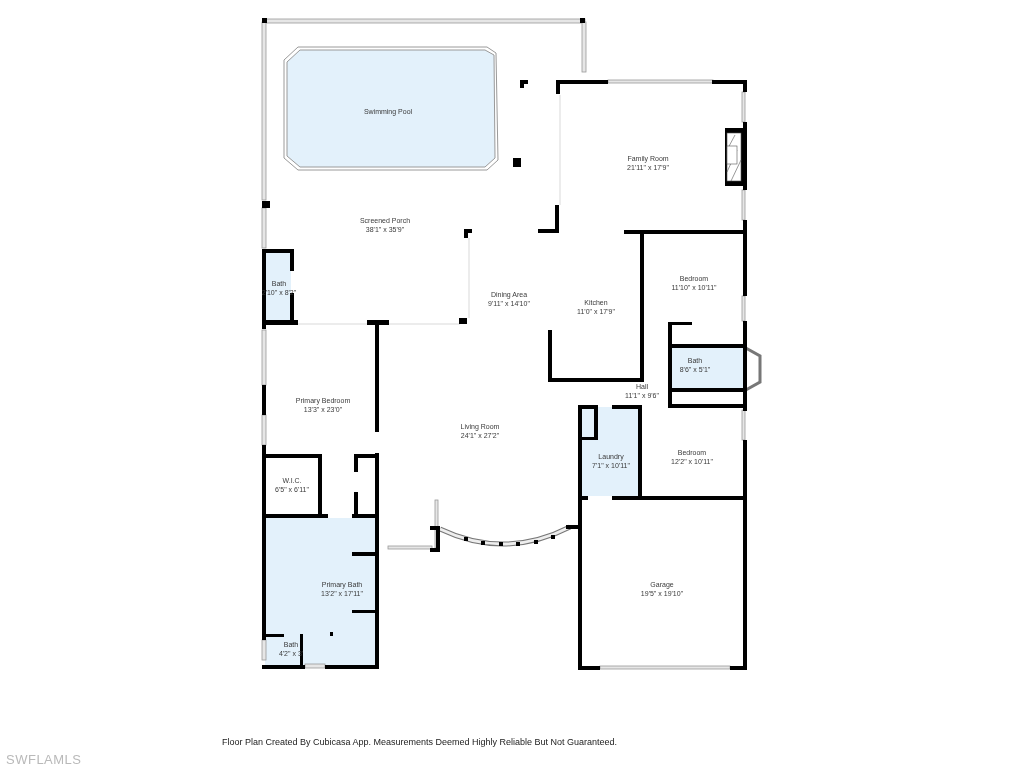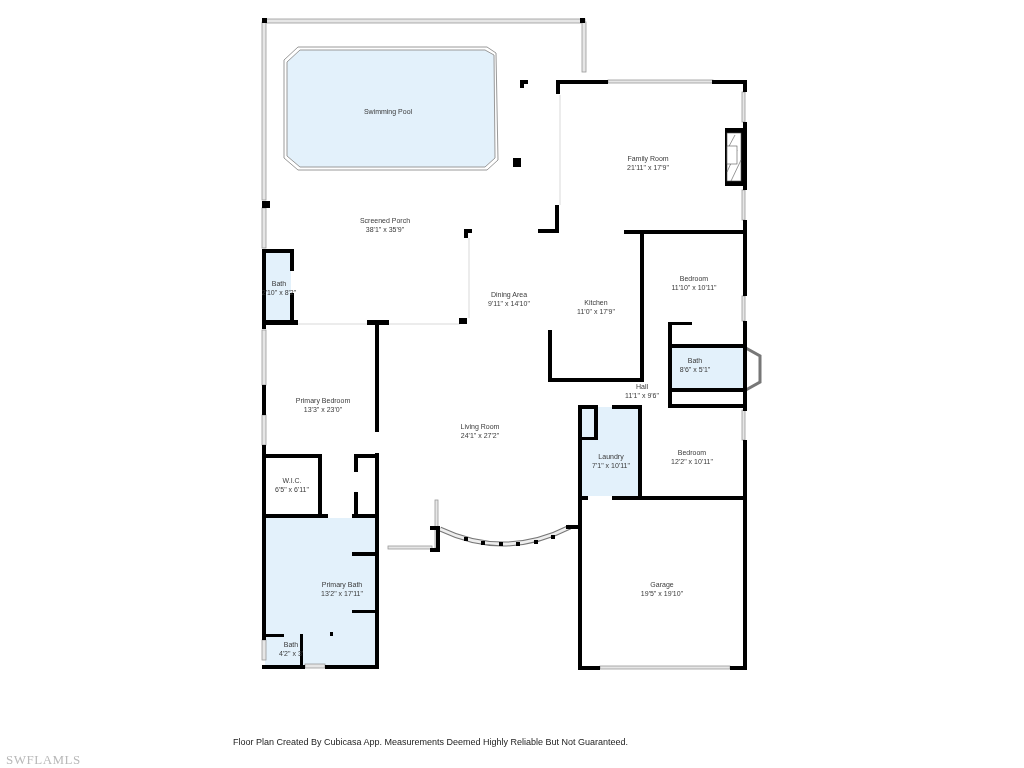--- a/index.html
+++ b/index.html
@@ -1,21 +1,21 @@
 <!DOCTYPE html>
 <html><head>
 <meta charset="utf-8">
 <style>
   html, body { margin: 0; padding: 0; background: #ffffff; }
   body { width: 1024px; height: 768px; position: relative; overflow: hidden; font-family: "Liberation Sans", "DejaVu Sans", sans-serif; }
   #plan { position: absolute; left: 0; top: 0; width: 1024px; height: 768px; }
   .lbl { position: absolute; transform: translate(-50%, -50%); text-align: center; color: #3a3a3a; font-size: 7px; line-height: 9px; white-space: nowrap; font-family: "Liberation Sans", "DejaVu Sans", sans-serif; }
   .lbl .dim { display: block; }
-  .footer { position: absolute; left: 12px; width: 837px; top: 737px; text-align: center; font-size: 9px; color: #222; font-family: "Liberation Sans", "DejaVu Sans", sans-serif; }
-  .watermark { position: absolute; left: 6px; top: 752px; font-size: 13px; color: #b9b9b9; letter-spacing: 0.5px; font-family: Liberation Serif, serif; text-align: right; }
+  .footer { position: absolute; left: 1px; width: 837px; top: 737px; text-align: center; font-size: 9px; color: #222; font-family: "Liberation Sans", "DejaVu Sans", sans-serif; }
+  .watermark { position: absolute; left: 6px; top: 752px; font-size: 13px; color: #b9b9b9; letter-spacing: 0.5px; font-family: Liberation Sans, sans-serif; text-align: right; }
 </style>
 </head>
 <body>
 
 <svg id="plan" viewBox="0 0 1024 768" xmlns="http://www.w3.org/2000/svg">
 
   <g fill="#e3f1fb">
     <rect x="265" y="251" width="26" height="71"></rect>
     <rect x="671" y="348" width="72" height="42"></rect>
     <rect x="581" y="407" width="59" height="89"></rect>

